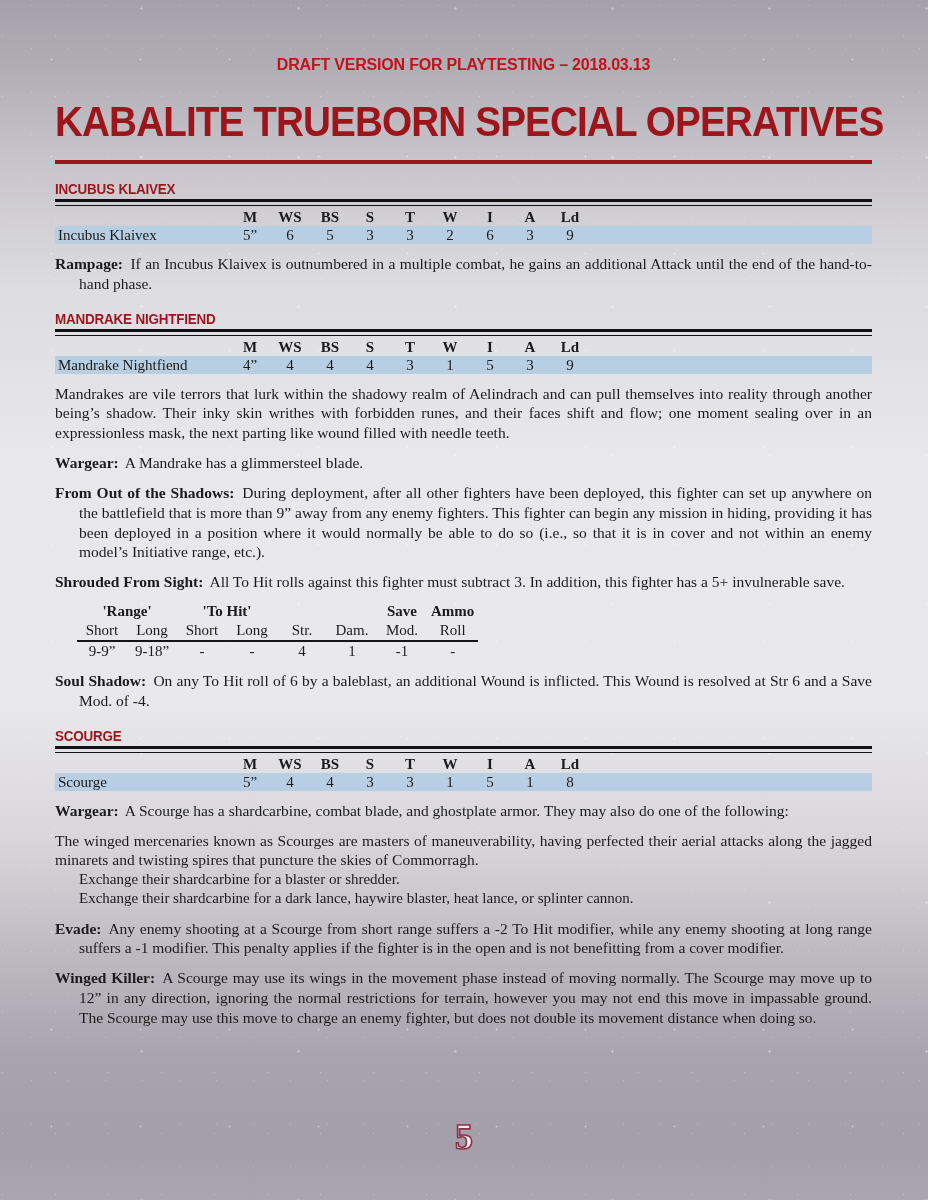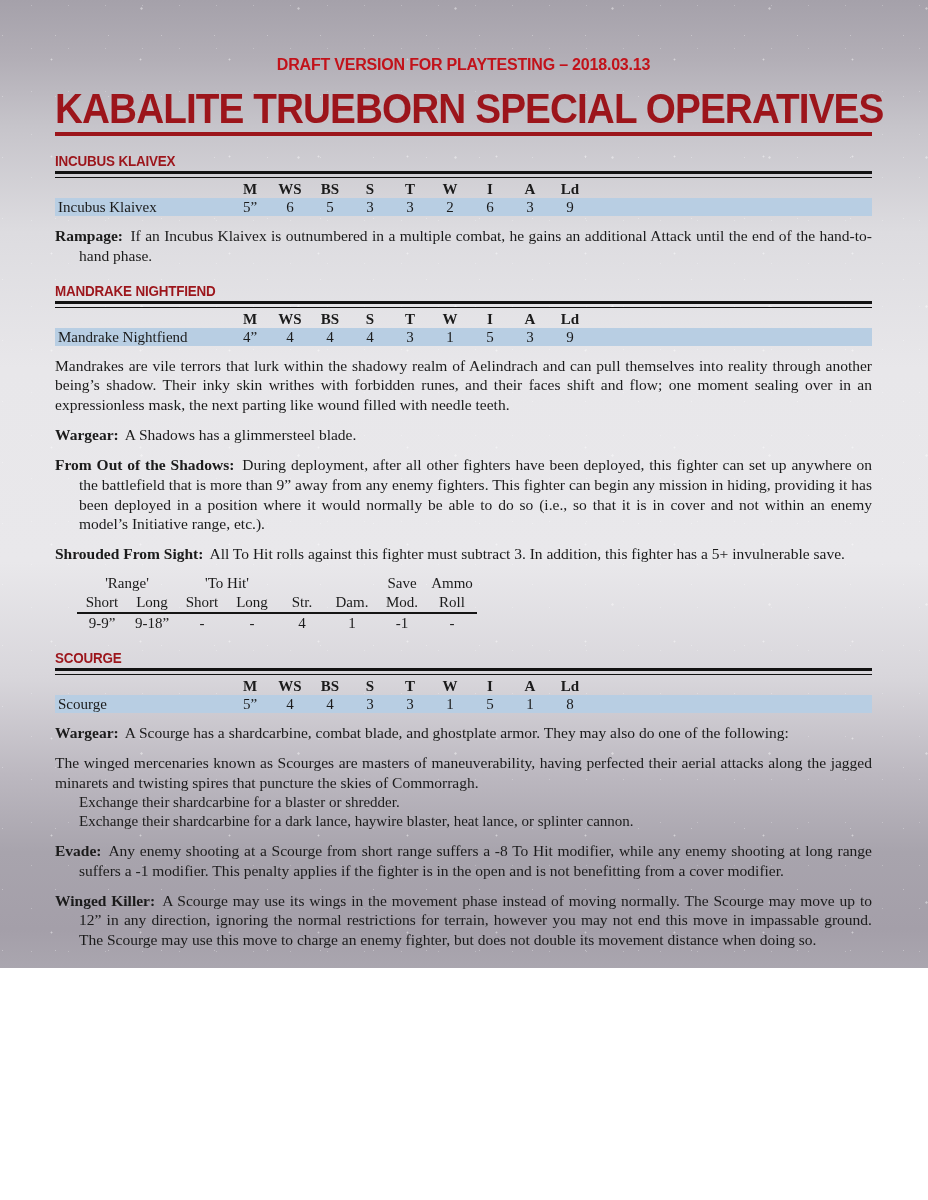--- a/index.html
+++ b/index.html
@@ -1,18 +1,18 @@
 <!DOCTYPE html>
 <html><head>
 <meta charset="utf-8">
 <style>
   html,body{margin:0;padding:0;}
   .page{
     position:relative;
-    width:928px;height:968px;
+    width:928px;height:1200px;
     overflow:hidden;
     background:
       linear-gradient(180deg,
         #a5a1aa 0%, #b2aeb6 6%, #c6c4ca 13%, #dddce0 24%,
         #e8e7ea 38%, #e9e8eb 58%, #d8d6db 70%, #bcb8c0 80%,
         #a8a4ad 88%, #a49fa9 96%, #aaa6af 100%);
     font-family:"Liberation Serif", serif;
     color:#1b1b1b;
   }
   
@@ -27,23 +27,23 @@
     background-position: 7px 11px, 29px 5px, 63px 83px, 13px 27px;
   }
   .content{position:relative;z-index:1;padding:56px 56px 0 55px;}
   .draft{
     text-align:center;
     font-family:"Liberation Sans", sans-serif;
     font-weight:700;font-size:16px;letter-spacing:-.2px;
     color:#c2121a;
   }
   .title-block{
-    margin-top:13px;
+    margin-top:26px;
     border-bottom:4px solid #9c151b;
-    padding-bottom:2px;
+    padding-bottom:17px;
   }
   .title{
     display:inline-block;
     font-family:"Liberation Sans", sans-serif;
     font-weight:700;font-size:43px;line-height:1.0;
     letter-spacing:-1px;color:#9c151b;
     transform:scaleX(.9);transform-origin:left center;
     white-space:nowrap;
   }
   .section{margin-top:17px;}
@@ -60,21 +60,21 @@
   table.stats .namecol{width:172px;text-align:left;padding-left:3px;}
   table.stats .statcol{width:40px;}
   table.stats .fill{width:auto;}
   table.stats tr.hl td{background:#b8cee3;}
   .para{margin:10px 0 0 0;font-size:15.5px;line-height:1.28;text-align:justify;}
   .para.hang{padding-left:24px;text-indent:-24px;}
   .lead{margin-right:3px;}
   .subline{margin:0 0 0 24px;font-size:15px;line-height:1.28;}
   table.wtable{border-collapse:collapse;margin:10px 0 0 22px;font-size:15px;}
   table.wtable td{padding:0 4px;line-height:19px;text-align:center;min-width:42px;}
-  table.wtable tr.wgroup td{font-weight:400;}
+  table.wtable tr.wgroup td{font-weight:700;}
   table.wtable tr.wcols td{font-weight:400;border-bottom:2px solid #151515;}
   .pagenum{
     position:absolute;left:0;right:0;top:1116px;z-index:1;
     text-align:center;
     font-family:"Liberation Serif", serif;
     font-weight:700;font-size:36px;
     color:#f3f1f5;
     -webkit-text-stroke:1.6px #8e3246;
     text-shadow:0 0 1px #8e3246;
   }
@@ -159,21 +159,21 @@
           <td>5</td>
           <td>3</td>
           <td>9</td>
           <td class="fill"></td>
         </tr>
       </tbody>
         </table>
       <p class="para">Mandrakes are vile terrors that lurk within the shadowy realm of Aelindrach and can pull themselves into reality through another being’s shadow. Their inky skin writhes with forbidden runes, and their faces shift and flow; one moment sealing over in an expressionless mask, the next parting like wound filled with needle teeth.</p>
       <p class="para hang">
         <b class="lead">Wargear:</b>
-        <span>A Shadows has a glimmersteel blade.</span>
+        <span>A Mandrake has a glimmersteel blade.</span>
       </p>
       <p class="para hang">
         <b class="lead">From Out of the Shadows:</b>
         <span>During deployment, after all other fighters have been deployed, this fighter can set up anywhere on the battlefield that is more than 9” away from any enemy fighters. This fighter can begin any mission in hiding, providing it has been deployed in a position where it would normally be able to do so (i.e., so that it is in cover and not within an enemy model’s Initiative range, etc.).</span>
       </p>
       <p class="para hang">
         <b class="lead">Shrouded From Sight:</b>
         <span>All To Hit rolls against this fighter must subtract 3. In addition, this fighter has a 5+ invulnerable save.</span>
       </p>
 
@@ -203,20 +203,24 @@
           <td>-</td>
           <td>-</td>
           <td>4</td>
           <td>1</td>
           <td>-1</td>
           <td>-</td>
         </tr>
       </tbody>
         </table>
 
+      <p class="para hang">
+        <b class="lead">Soul Shadow:</b>
+        <span>On any To Hit roll of 6 by a baleblast, an additional Wound is inflicted. This Wound is resolved at Str 6 and a Save Mod. of -4.</span>
+      </p>
     </div>
 
     <div class="section">
       <div class="sec-head">SCOURGE</div>
       <div class="rule"></div>
       <table class="stats">
         <tbody>
             <tr>
           <th class="namecol"></th>
           <th class="statcol">M</th>
@@ -247,21 +251,21 @@
         </table>
       <p class="para hang">
         <b class="lead">Wargear:</b>
         <span>A Scourge has a shardcarbine, combat blade, and ghostplate armor. They may also do one of the following:</span>
       </p>
       <p class="para">The winged mercenaries known as Scourges are masters of maneuverability, having perfected their aerial attacks along the jagged minarets and twisting spires that puncture the skies of Commorragh.</p>
       <div class="subline">Exchange their shardcarbine for a blaster or shredder.</div>
       <div class="subline">Exchange their shardcarbine for a dark lance, haywire blaster, heat lance, or splinter cannon.</div>
       <p class="para hang">
         <b class="lead">Evade:</b>
-        <span>Any enemy shooting at a Scourge from short range suffers a -8 To Hit modifier, while any enemy shooting at long range suffers a -1 modifier. This penalty applies if the fighter is in the open and is not benefitting from a cover modifier.</span>
+        <span>Any enemy shooting at a Scourge from short range suffers a -2 To Hit modifier, while any enemy shooting at long range suffers a -1 modifier. This penalty applies if the fighter is in the open and is not benefitting from a cover modifier.</span>
       </p>
       <p class="para hang">
         <b class="lead">Winged Killer:</b>
         <span>A Scourge may use its wings in the movement phase instead of moving normally. The Scourge may move up to 12” in any direction, ignoring the normal restrictions for terrain, however you may not end this move in impassable ground. The Scourge may use this move to charge an enemy fighter, but does not double its movement distance when doing so.</span>
       </p>
     </div>
 
   </div>
 
   <div class="pagenum">5</div>

